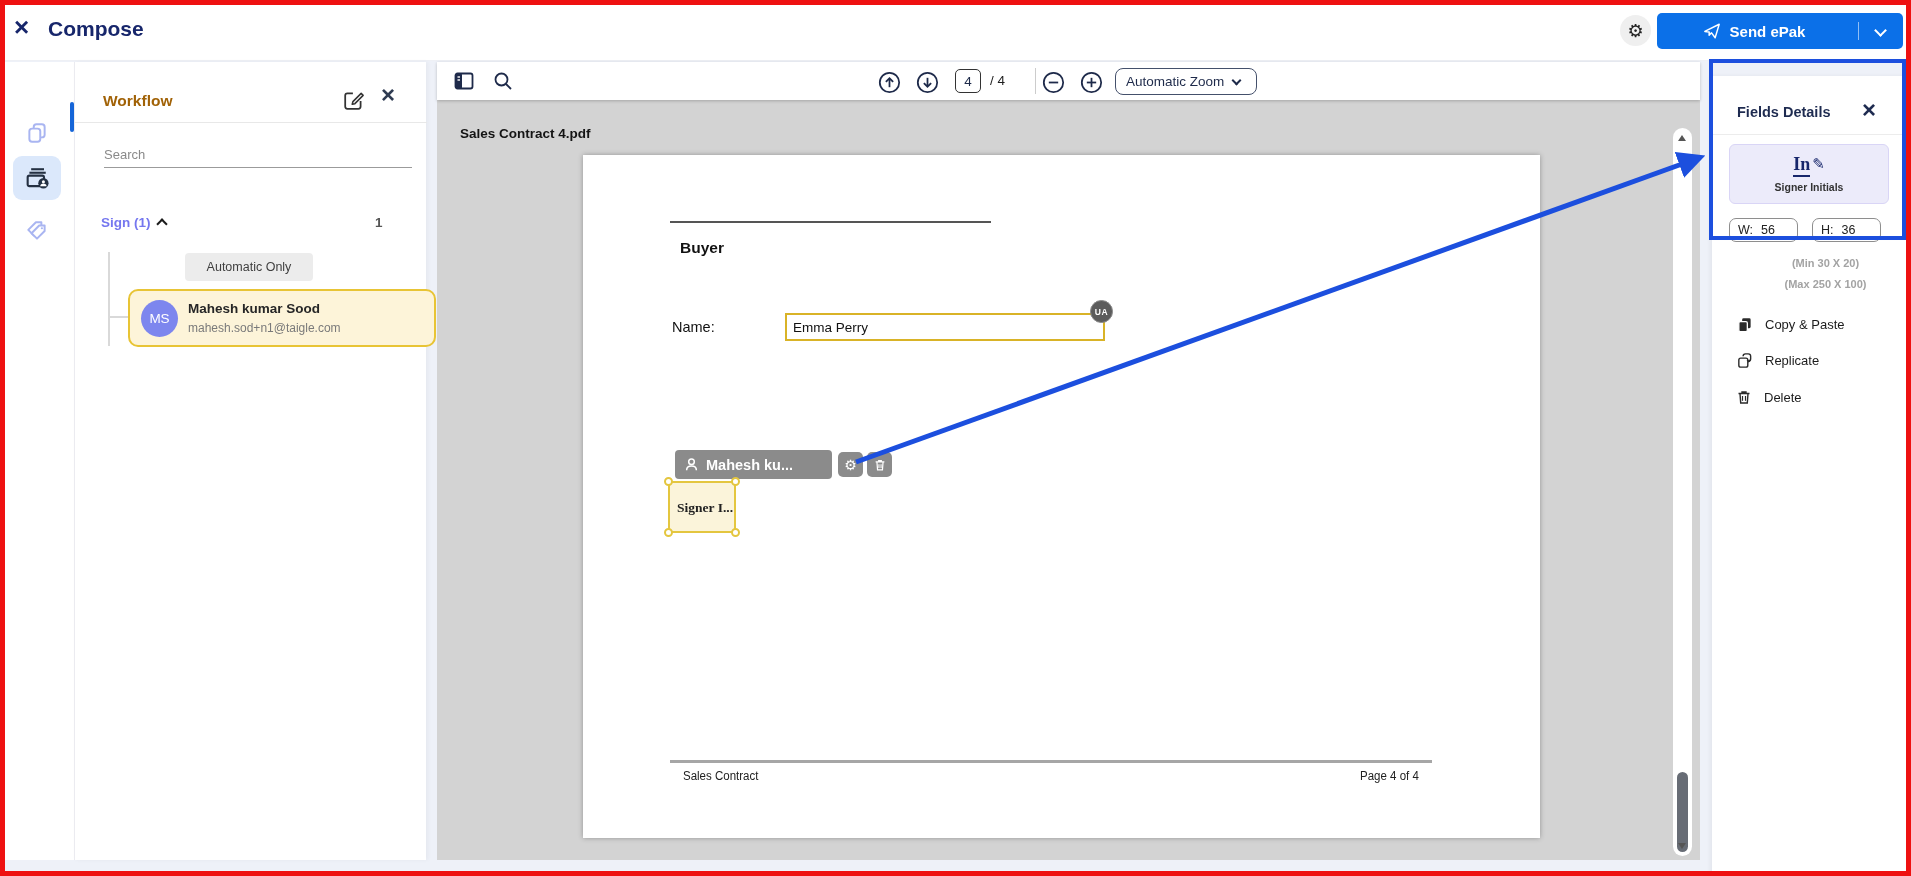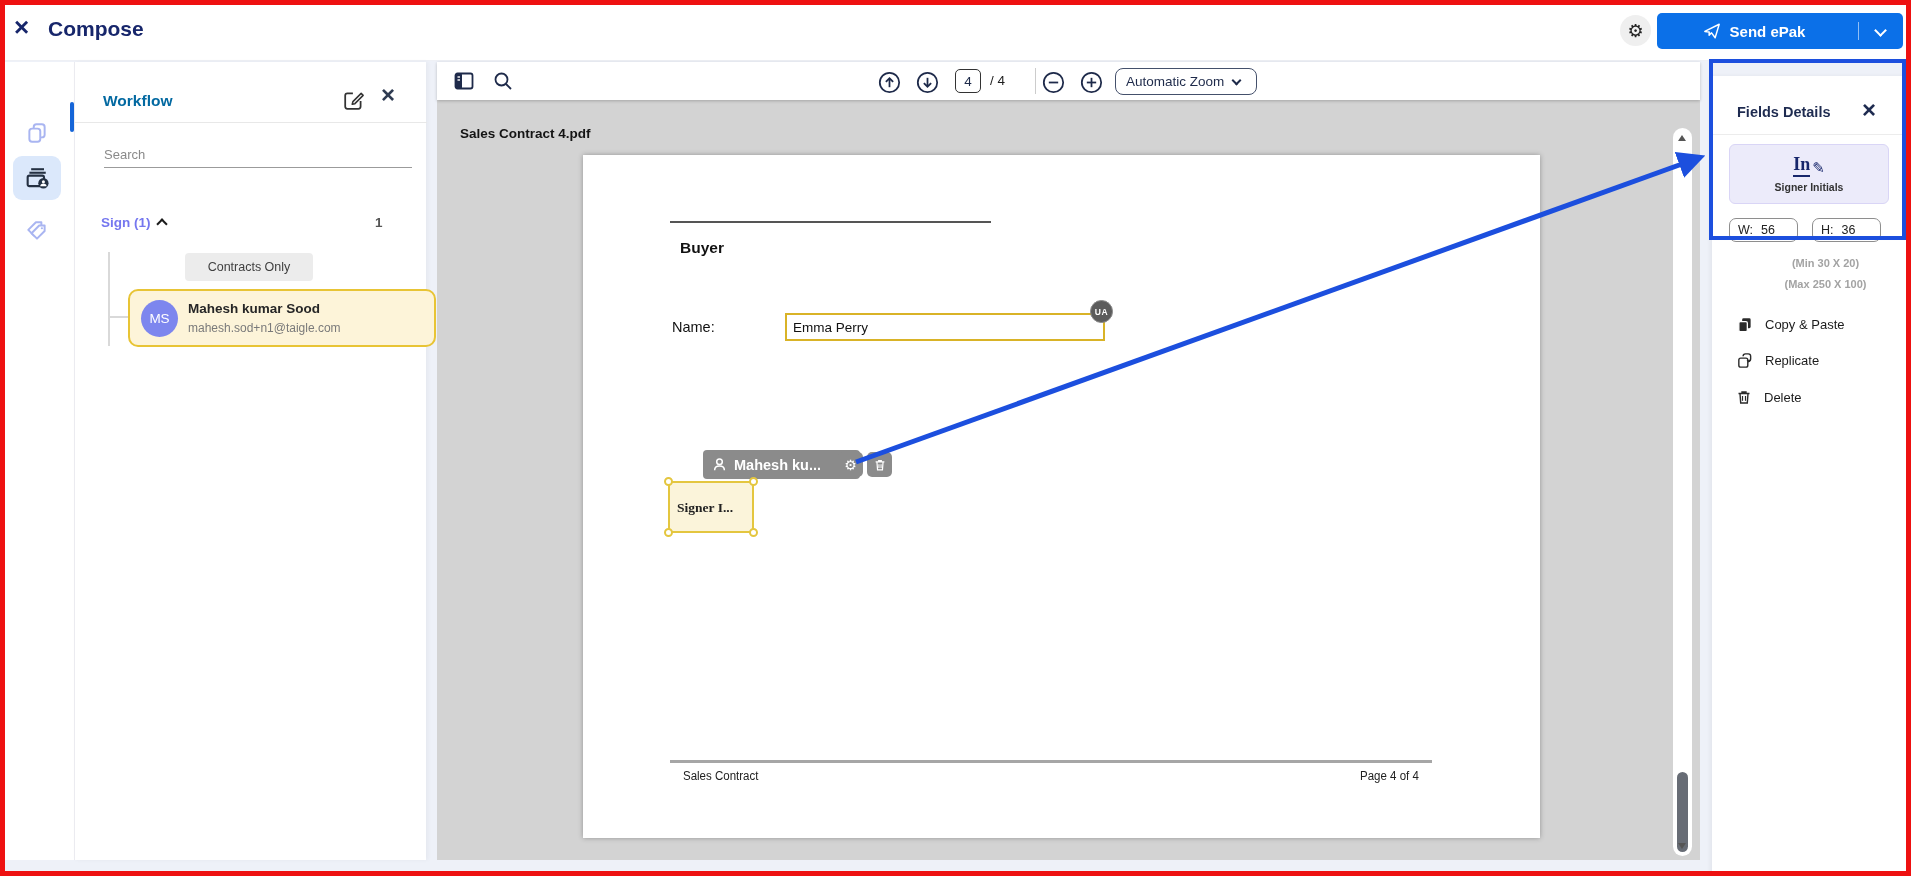--- a/index.html
+++ b/index.html
@@ -19,21 +19,21 @@
   
   .rail { position:absolute; left:0; top:62px; width:74px; height:798px; background:#fff; }
   .rail-btn { position:absolute; display:flex; align-items:center; justify-content:center; cursor:pointer; }
   .rail-btn1 { left:17px; top:52px; width:40px; height:38px; }
   .rail-btn2 { left:13px; top:94px; width:48px; height:44px; background:#dbe8fb; border-radius:9px; }
   .rail-ind { position:absolute; left:70px; top:102px; width:4px; height:30px; background:#1565d8; border-radius:2px; }
   .rail-btn3 { left:17px; top:150px; width:40px; height:38px; }
 
   
   .wf { position:absolute; left:74px; top:62px; width:352px; height:798px; background:#fff; border-left:1px solid #ebebf0; box-shadow:2px 0 4px rgba(0,0,0,.04); }
-  .wf-title { position:absolute; left:28px; top:30px; font-size:15.5px; font-weight:bold; color:#0369a1; }
+  .wf-title { position:absolute; left:28px; top:30px; font-size:15.5px; font-weight:bold; color:#a16207; }
   .wf-edit { position:absolute; left:268px; top:27px; cursor:pointer; }
   .wf-close { position:absolute; left:306px; top:21px; font-size:24px; font-weight:bold; color:#2f3b52; cursor:pointer; line-height:1; }
   .wf-hdiv { position:absolute; left:0; top:60px; width:352px; height:1px; background:#e8e8e8; }
   .wf-search { position:absolute; left:29px; top:80px; width:308px; height:26px; border:none; border-bottom:1px solid #9b9b9b; font-size:13px; color:#333; outline:none; background:transparent; font-family:"Liberation Sans",sans-serif; }
   .wf-search::placeholder { color:#8a8a8a; }
   .wf-sec-label { position:absolute; left:26px; top:153px; font-size:13.5px; font-weight:bold; color:#7577ef; cursor:pointer; }
   .wf-sec-chev { position:absolute; left:83px; top:158px; width:8px; height:8px; border-right:2.5px solid #1c1c1c; border-bottom:2.5px solid #1c1c1c; transform:rotate(-135deg); cursor:pointer; }
   .wf-sec-count { position:absolute; left:300px; top:153px; font-size:13.5px; font-weight:bold; color:#555; }
   .wf-tree-v { position:absolute; left:33px; top:190px; width:2px; height:94px; background:#d9d9d9; }
   .wf-tree-h { position:absolute; left:33px; top:254px; width:20px; height:2px; background:#d9d9d9; }
@@ -59,38 +59,38 @@
   .pv-scroll-up { position:absolute; left:5px; top:7px; width:0; height:0; border-left:4.5px solid transparent; border-right:4.5px solid transparent; border-bottom:6px solid #555; cursor:pointer; }
   .pv-scroll-dn { position:absolute; left:5px; bottom:7px; width:0; height:0; border-left:4.5px solid transparent; border-right:4.5px solid transparent; border-top:6px solid #555; cursor:pointer; }
   .pv-thumb { position:absolute; left:4px; top:644px; width:11px; height:80px; background:#676c75; border-radius:6px; cursor:pointer; }
 
   
   .doc-sigline { position:absolute; left:87px; top:66px; width:321px; height:2px; background:#555; }
   .doc-heading { position:absolute; left:97px; top:84px; font-size:15.5px; font-weight:bold; color:#111; }
   .doc-name-label { position:absolute; left:89px; top:164px; font-size:14.5px; color:#111; }
   .doc-input { position:absolute; left:202px; top:158px; width:320px; height:28px; border:2px solid #d9b327; background:#fff; font-size:13.5px; color:#111; padding-left:6px; outline:none; font-family:"Liberation Sans",sans-serif; }
   .doc-ua { position:absolute; left:507px; top:145px; width:23px; height:23px; border-radius:50%; background:#5c5c5c; border:1.5px solid #8a8a8a; color:#fff; font-size:8.5px; font-weight:bold; display:flex; align-items:center; justify-content:center; letter-spacing:.5px; }
-  .doc-pill { position:absolute; left:92px; top:295px; width:157px; height:29px; background:#8b8b8b; border-radius:4px; color:#fff; font-size:14.5px; font-weight:bold; display:flex; align-items:center; gap:7px; padding-left:9px; cursor:pointer;margin-left:28px; }
+  .doc-pill { position:absolute; left:92px; top:295px; width:157px; height:29px; background:#8b8b8b; border-radius:4px; color:#fff; font-size:14.5px; font-weight:bold; display:flex; align-items:center; gap:7px; padding-left:9px; cursor:pointer; }
   .doc-gear { position:absolute; left:255px; top:297px; width:25px; height:25px; background:#8b8b8b; border-radius:5px; color:#fff; display:flex; align-items:center; justify-content:center; font-size:14px; cursor:pointer; }
   .doc-trash { position:absolute; left:284px; top:297px; width:25px; height:25px; background:#8b8b8b; border-radius:5px; display:flex; align-items:center; justify-content:center; cursor:pointer; }
-  .doc-field { position:absolute; left:85px; top:326px; width:86px; height:52px; background:#fbf4da; border:2px solid #e4c63f; cursor:move; }
+  .doc-field { position:absolute; left:85px; top:326px; width:68px; height:52px; background:#fbf4da; border:2px solid #e4c63f; cursor:move; }
   .doc-field-text { position:absolute; left:7px; top:17px; font-family:"Liberation Serif", serif; font-weight:bold; font-size:13.5px; color:#222; }
   .handle { position:absolute; width:9px; height:9px; border-radius:50%; background:#fff; border:2px solid #e4c63f; }
   .h-tl { left:-6px; top:-6px; } .h-tr { right:-6px; top:-6px; } .h-bl { left:-6px; bottom:-6px; } .h-br { right:-6px; bottom:-6px; }
   .doc-footline { position:absolute; left:87px; top:605px; width:762px; height:3px; background:#a6a6a6; }
   .doc-foot-left { position:absolute; left:100px; top:614px; font-size:12.5px; color:#222; transform:scaleX(.92); transform-origin:left; }
   .doc-foot-right { position:absolute; left:777px; top:614px; font-size:12.5px; color:#222; transform:scaleX(.92); transform-origin:left; }
 
   
   .fd { position:absolute; left:1712px; top:76px; width:194px; height:798px; background:#fff; box-shadow:-2px 0 4px rgba(0,0,0,.05); }
   .fd-title { position:absolute; left:25px; top:28px; font-size:14.5px; font-weight:bold; color:#1e2b50; }
   .fd-close { position:absolute; left:150px; top:22px; font-size:24px; font-weight:bold; color:#1e2b50; cursor:pointer; line-height:1; }
   .fd-hdiv { position:absolute; left:0; top:58px; width:194px; height:1px; background:#ececec; }
   .fd-typebox { position:absolute; left:17px; top:68px; width:160px; height:60px; background:#ecebfa; border:1px solid #d9d5f6; border-radius:6px; display:flex; flex-direction:column; align-items:center; justify-content:center; cursor:pointer; }
-  .fd-in-row { display:flex; align-items:flex-end; gap:2px; }
+  .fd-in-row { display:flex; gap:2px; }
   .fd-in { font-family:"Liberation Serif", serif; font-size:18px; font-weight:bold; color:#17266b; border-bottom:2px solid #17266b; line-height:1.1; }
   .fd-pen { font-size:15px; color:#17266b; }
   .fd-type-label { font-size:10.5px; font-weight:bold; color:#333; margin-top:4px; }
   .fd-dim { position:absolute; top:142px; width:69px; height:24px; border:1px solid #8e8e8e; border-radius:7px; display:flex; align-items:center; padding-left:8px; font-size:12.5px; color:#222; background:#fff; }
   .fd-w { left:17px; } .fd-h { left:100px; }
   .fd-dim input { width:30px; border:none; outline:none; font-size:12.5px; color:#222; margin-left:8px; font-family:"Liberation Sans",sans-serif; }
   .fd-hint { position:absolute; left:0; width:227px; text-align:center; font-size:11px; font-weight:bold; color:#a3a3a3; }
   .fd-min { top:181px; } .fd-max { top:202px; }
   .fd-action { position:absolute; left:24px; display:flex; align-items:center; gap:12px; font-size:13px; color:#1c1c1c; cursor:pointer; }
   .fd-a1 { top:240px; } .fd-a2 { top:276px; } .fd-a3 { top:313px; }
@@ -168,21 +168,21 @@
         </svg>
     </span>
     <span class="wf-close">×</span>
     <div class="wf-hdiv"></div>
     <input class="wf-search" type="text" placeholder="Search" style="">
     <span class="wf-sec-label">Sign (1)</span>
     <span class="wf-sec-chev"></span>
     <span class="wf-sec-count">1</span>
     <div class="wf-tree-v"></div>
     <div class="wf-tree-h"></div>
-    <div class="wf-badge">Contracts Only</div>
+    <div class="wf-badge">Automatic Only</div>
     <div class="wf-card">
       <span class="wf-avatar">MS</span>
       <span class="wf-name">Mahesh kumar Sood</span>
       <span class="wf-email">mahesh.sod+n1@taigle.com</span>
     </div>
   </div>
 
   <div class="pv">
     <div class="pv-toolbar">
       <span class="pv-tb-icon" style="left:16px;">

